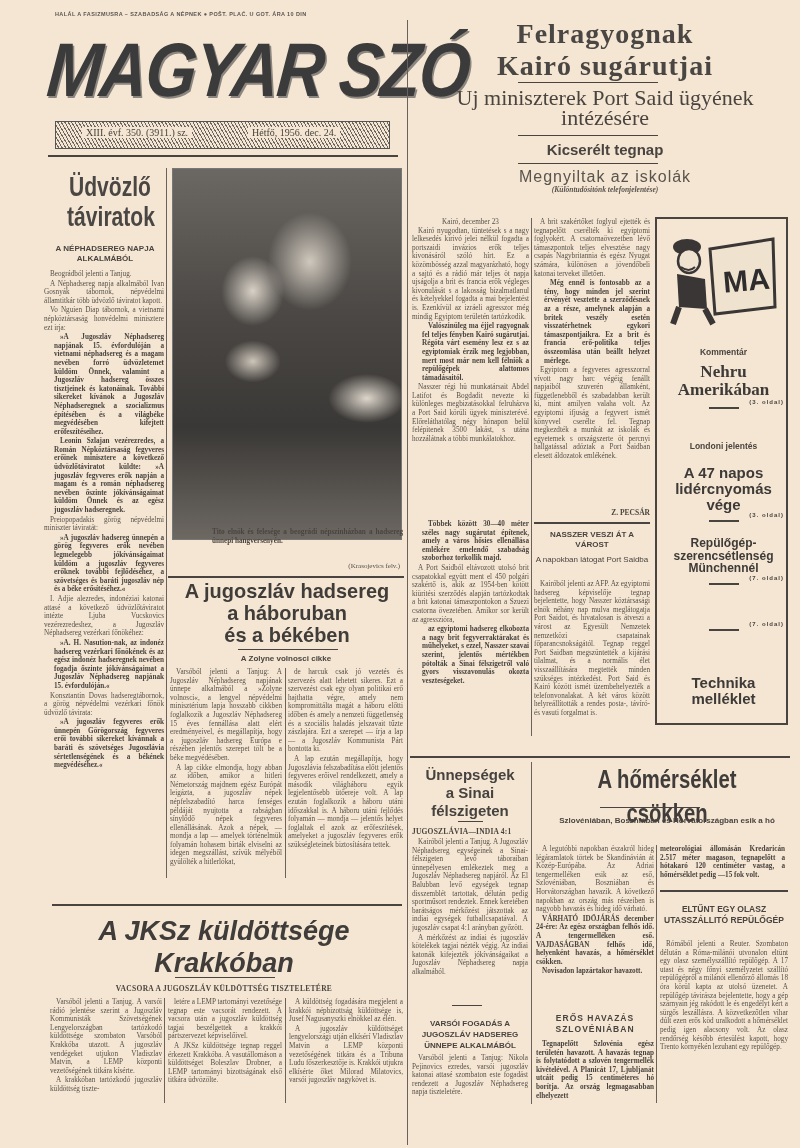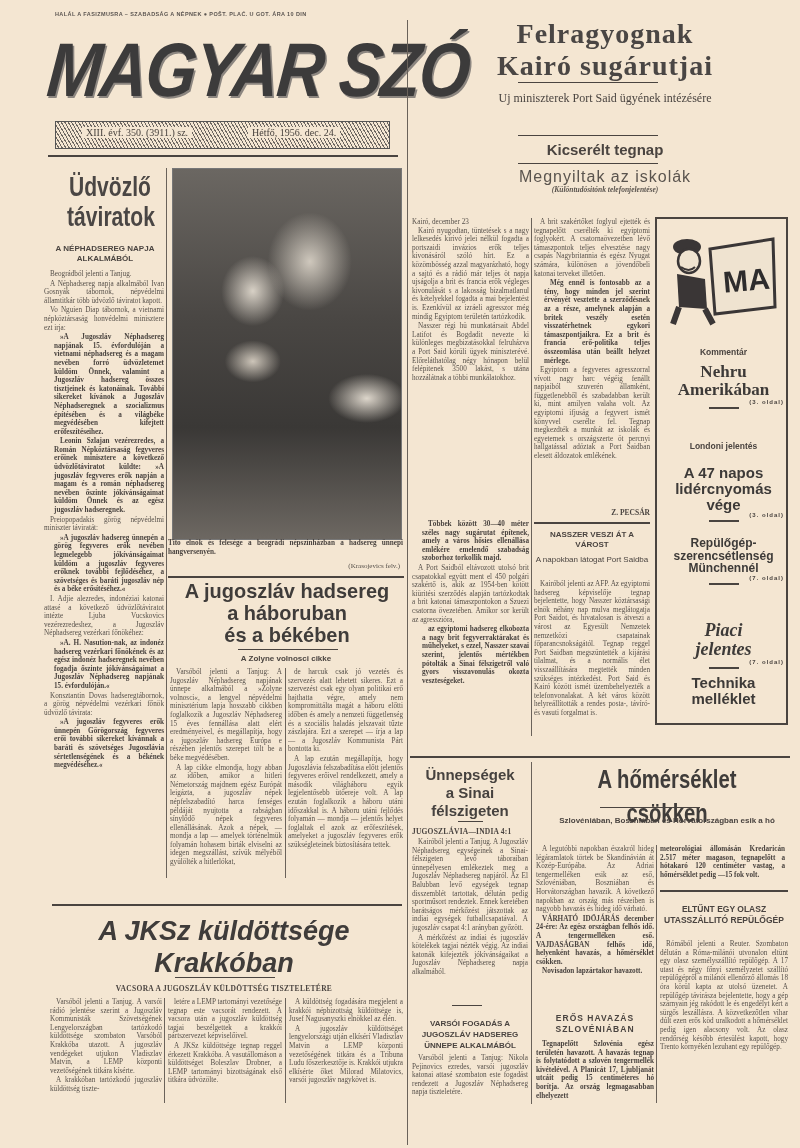--- a/index.html
+++ b/index.html
@@ -68,30 +68,31 @@
 <div class="abs issue">XIII. évf. 350. (3911.) sz.</div>
 <div class="abs date">Hétfő, 1956. dec. 24.</div>
 <div class="hrule" style="left:48px;top:155px;width:350px;height:2px;"></div>
 <div class="vrule" style="left:407px;top:20px;height:1125px;"></div>
 
 <div class="abs h-main" style="left:410px;top:18px;width:390px;font-size:28px;line-height:32px;letter-spacing:1px;color:#4a4644;">
   <div>Felragyognak</div>
   <div>Kairó sugárutjai</div>
 </div>
 <div class="hrule thin" style="left:518px;top:82px;width:140px;"></div>
-<div class="abs center" style="left:440px;top:88px;width:330px;font-size:12px;line-height:20px;color:#4a4440;">Uj miniszterek Port Said ügyének intézésére</div>
+<div class="abs center" style="left:440px;top:88px;width:330px;font-size:22px;line-height:20px;color:#4a4440;">Uj miniszterek Port Said ügyének intézésére</div>
 <div class="hrule thin" style="left:518px;top:135px;width:140px;"></div>
 <div class="abs center sans" style="left:410px;top:141px;width:390px;font-size:15px;font-weight:900;color:#4a4440;">Kicserélt tegnap</div>
 <div class="hrule thin" style="left:518px;top:163px;width:140px;"></div>
 <div class="abs center sans" style="left:410px;top:168px;width:390px;font-size:16px;letter-spacing:1px;color:#5a544e;">Megnyiltak az iskolák</div>
 <div class="abs center" style="left:410px;top:185px;width:390px;font-size:7.5px;font-style:italic;font-weight:bold;color:#5a544e;">(Különtudósitónk telefonjelentése)</div>
 
 <div class="abs txt" style="left:412px;top:218px;width:117px;height:300px;">
-  <div style="text-align:left;">Kairó, december 23</div>
+  <div style="text-align:center;">Kairó, december 23</div>
   <p>Kairó nyugodtan, tüntetések s a nagy lelkesedés kirivó jelei nélkül fogadta a portszaidi invázios erők teljes kivonásáról szóló hírt. Ez a közömbösség azzal magyarázható, hogy a sajtó és a rádió már teljes öt napja ujságolja a brit és francia erők végleges kivonulását s a lakosság bizalmatlanul és kételyekkel fogadta a mai bejelentést is. Ezenkívül az izráeli agresszor még mindig Egyiptom területén tartózkodik.</p>
+  <p class="bold indent">Valószinüleg ma éjjel ragyognak fel teljes fényben Kairó sugárutjai. Régóta várt esemény lesz ez s az egyiptomiak érzik meg legjobban, mert most már nem kell félniök a repülőgépek alattomos támadásaitól.</p>
   <p>Nasszer régi hü munkatársait Abdel Latifot és Bogdadit nevezte ki különleges megbizatásokkal felruházva a Port Said körüli ügyek miniszterévé. Előreláthatólag négy hónapon belül felépitenek 3500 lakást, s utána hozzálátnak a többi munkálatokhoz.</p>
 </div>
 <div class="abs txt" style="left:412px;top:520px;width:117px;height:218px;">
   <p class="bold indent">Többek között 30—40 méter széles nagy sugárutat építenek, amely a város hősies ellenállása emlékére emelendő szabadság szoborhoz torkollik majd.</p>
   <p>A Port Saidból eltávozott utolsó brit csapatokkal együtt ment el 450 polgári szakértő is, akik az 1954-ben kötött kiüritési szerződés alapján tartózkodtak a brit katonai támaszpontokon a Szuezi csatorna övezetében. Amikor sor került az agresszióra,</p>
   <p class="bold indent">az egyiptomi hadsereg elkobozta a nagy brit fegyverraktárakat és műhelyeket, s ezzel, Nasszer szavai szerint, jelentős mértékben pótolták a Sinai félszigetről való gyors visszavonulás okozta veszteségeket.</p>
 </div>
 <div class="vrule" style="left:531px;top:218px;height:518px;"></div>
 <div class="abs txt" style="left:534px;top:218px;width:116px;height:290px;">
   <p>A brit szakértőket foglyul ejtették és tegnapelőtt cserélték ki egyiptomi foglyokért. A csatornaövezetben lévő támaszpontok teljes elvesztése nagy csapás Nagybritannia és egész Nyugat számára, különösen a jövendőbeli katonai terveket illetően.</p>
@@ -128,21 +129,20 @@
     <div class="side-big" style="font-size:15px;margin-top:14px;">A 47 napos lidércnyomás vége</div>
     <div class="side-ref">(3. oldal)</div>
     <div class="side-rule"></div>
   </div>
   <div class="side-item" style="top:318px;">
     <div class="side-big" style="font-size:12px;padding:0 3px;">Repülőgép-szerencsétlenség Münchennél</div>
     <div class="side-ref">(7. oldal)</div>
     <div class="side-rule"></div>
   </div>
   <div class="side-item" style="top:402px;">
-    <div class="side-big" style="font-size:18px;font-style:italic;font-family:'Liberation Serif',serif;padding:0 20px;">Piaci jelentes</div>
     <div class="side-ref">(7. oldal)</div>
     <div class="side-rule"></div>
   </div>
   <div class="side-item" style="top:444px;margin-top:12px;">
     <div class="side-big" style="font-size:15px;padding:0 25px;">Technika melléklet</div>
   </div>
 </div>
 
 <div class="abs h-main" style="left:55px;top:172px;width:110px;font-family:'Liberation Sans',sans-serif;font-size:27px;line-height:30px;transform:scaleX(0.78);transform-origin:center top;color:#4a4644;">
   <div>Üdvözlő</div>
@@ -158,21 +158,21 @@
   <p>Preiopopadakis görög népvédelmi miniszter táviratát:</p>
   <p class="bold indent">»A jugoszláv hadsereg ünnepén a görög fegyveres erők nevében legmelegebb jókívánságaimat küldöm a jugoszláv fegyveres erőknek további fejlődéséhez, a szövetséges és baráti jugoszláv nép és a béke erősítéséhez.«</p>
   <p>I. Adjie alezredes, indonéziai katonai attasé a következő üdvözlőtáviratot intézte Ljuba Vucskovics vezérezredeshez, a Jugoszláv Néphadsereg vezérkari főnökéhez:</p>
   <p class="bold indent">»A. H. Nasution-nak, az indonéz hadsereg vezérkari főnökének és az egész indonéz hadseregnek nevében fogadja őszinte jókívánságaimat a Jugoszláv Néphadsereg napjának 15. évfordulóján.«</p>
   <p>Konsztantin Dovas hadseregtábornok, a görög népvédelmi vezérkari főnök üdvözlő távirata:</p>
   <p class="bold indent">»A jugoszláv fegyveres erők ünnepén Görögország fegyveres erői további sikereket kívánnak a baráti és szövetséges Jugoszlávia sértetlenségének és a békének megvédéséhez.«</p>
 </div>
 <div class="vrule" style="left:166px;top:168px;height:710px;"></div>
 
 <div class="abs photo"></div>
-<div class="abs txt" style="left:168px;top:539px;width:235px;height:20px;">
+<div class="abs txt" style="left:168px;top:528px;width:235px;height:20px;padding-left:44px;">
   <span class="bold">Tito elnök és felesége a beográdi népszinházban a hadsereg ünnepi hangversenyén.</span>
 </div>
 <div class="abs" style="left:300px;top:562px;width:100px;text-align:right;font-size:7px;color:#56504a;">(Krasojevics felv.)</div>
 <div class="hrule" style="left:168px;top:576px;width:236px;"></div>
 
 <div class="abs h-sans" style="left:166px;top:580px;width:242px;font-size:21px;line-height:22px;color:#3f3c3a;transform:scaleX(0.95);transform-origin:center top;">
   <div>A jugoszláv hadsereg</div>
   <div>a háboruban</div>
   <div>és a békében</div>
 </div>

